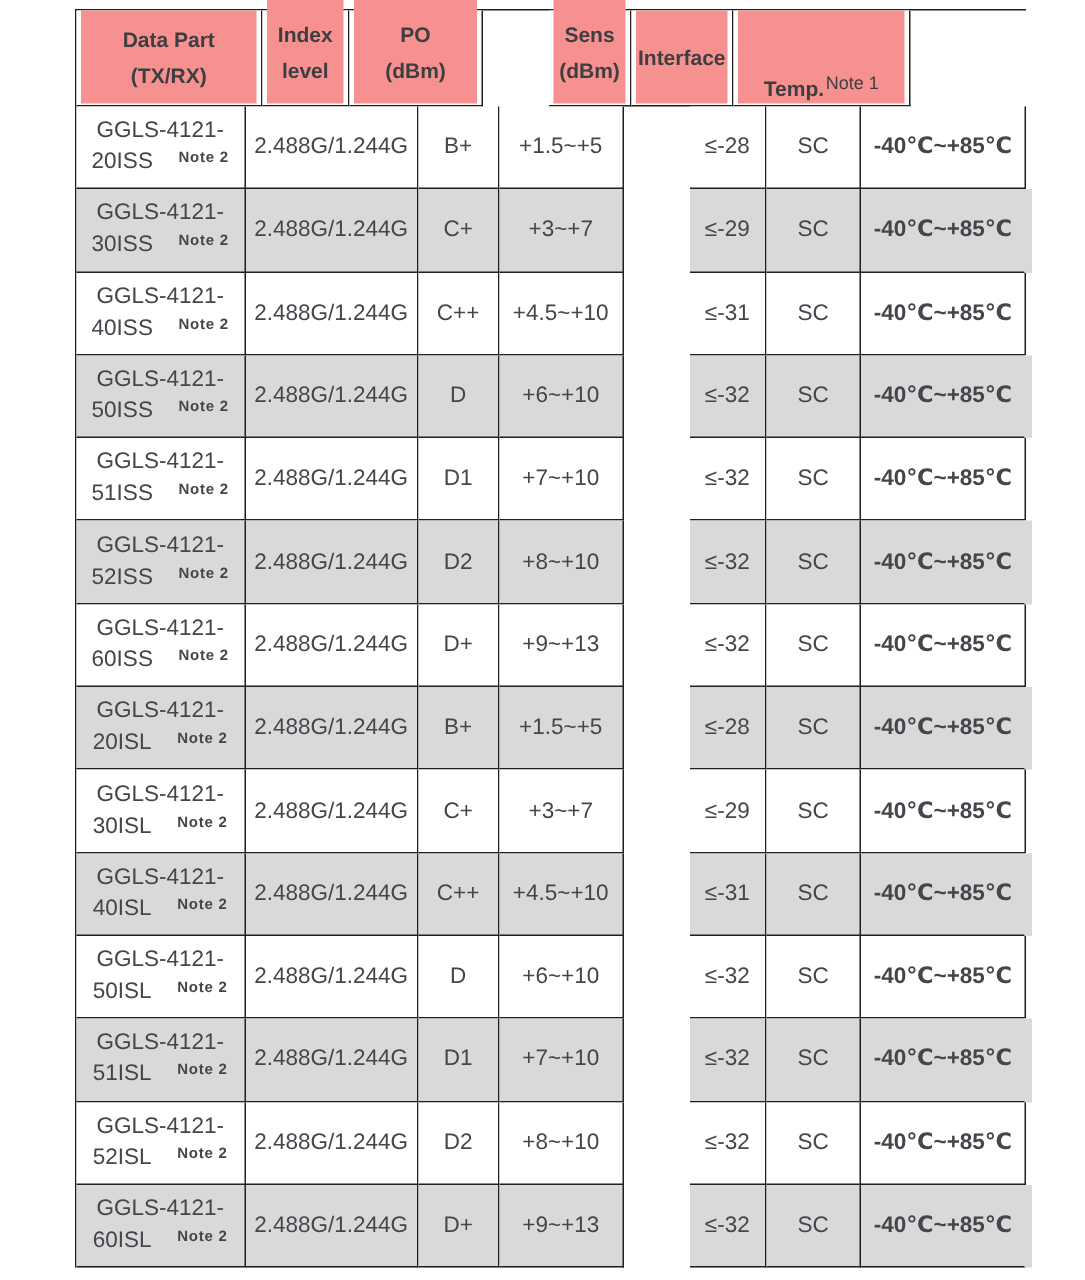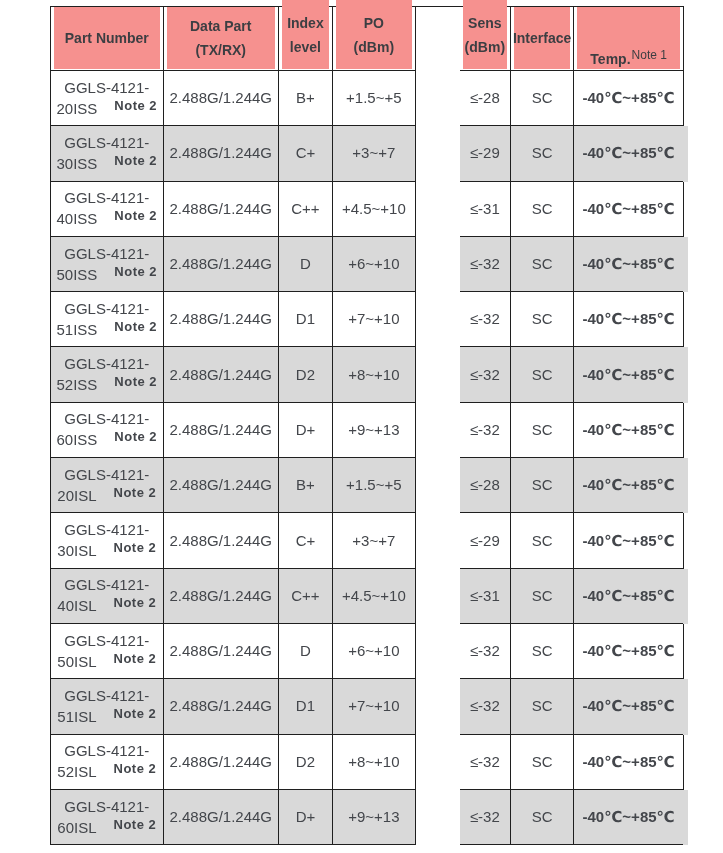--- a/index.html
+++ b/index.html
@@ -38,41 +38,36 @@
 
   
   .td{background:#ffffff;color:#43464b;font-size:15px;line-height:22px;}
   .tr.shaded .td{background:#d9d9d9;}
   .tr.shaded .td.c7{border-right-color:#d9d9d9;}
   .tr.shaded .td.c7::after{
     content:"";position:absolute;top:0;bottom:-1px;right:-5px;width:5px;background:#d9d9d9;
   }
   .pn-line{line-height:21px;}
   .note-sup{
-    font-weight:bold;font-size:13px;position:relative;top:-4px;margin-left:17px;
+    font-weight:bold;font-size:10px;position:relative;top:-4px;margin-left:17px;
     letter-spacing:0.5px;
     text-align:center;
   }
   .hdr-sup{
     font-weight:normal;font-size:12px;position:relative;top:-4px;margin-left:1px;
   }
   .temp-line{display:flex;align-items:flex-start;margin-top:41px;}
 </style>
 </head>
 <body>
 
 <div class="page">
   <div class="spec-table">
 
     <div class="tr header">
-      <div class="th c1">
-        <div class="hpink">
-          <span>Part Number</span>
-        </div>
-      </div>
       <div class="th c2">
         <div class="hpink">
           <span>Data Part</span>
           <span>(TX/RX)</span>
         </div>
       </div>
       <div class="th c3 bleed">
         <div class="hpink">
           <span>Index</span>
           <span>level</span>

